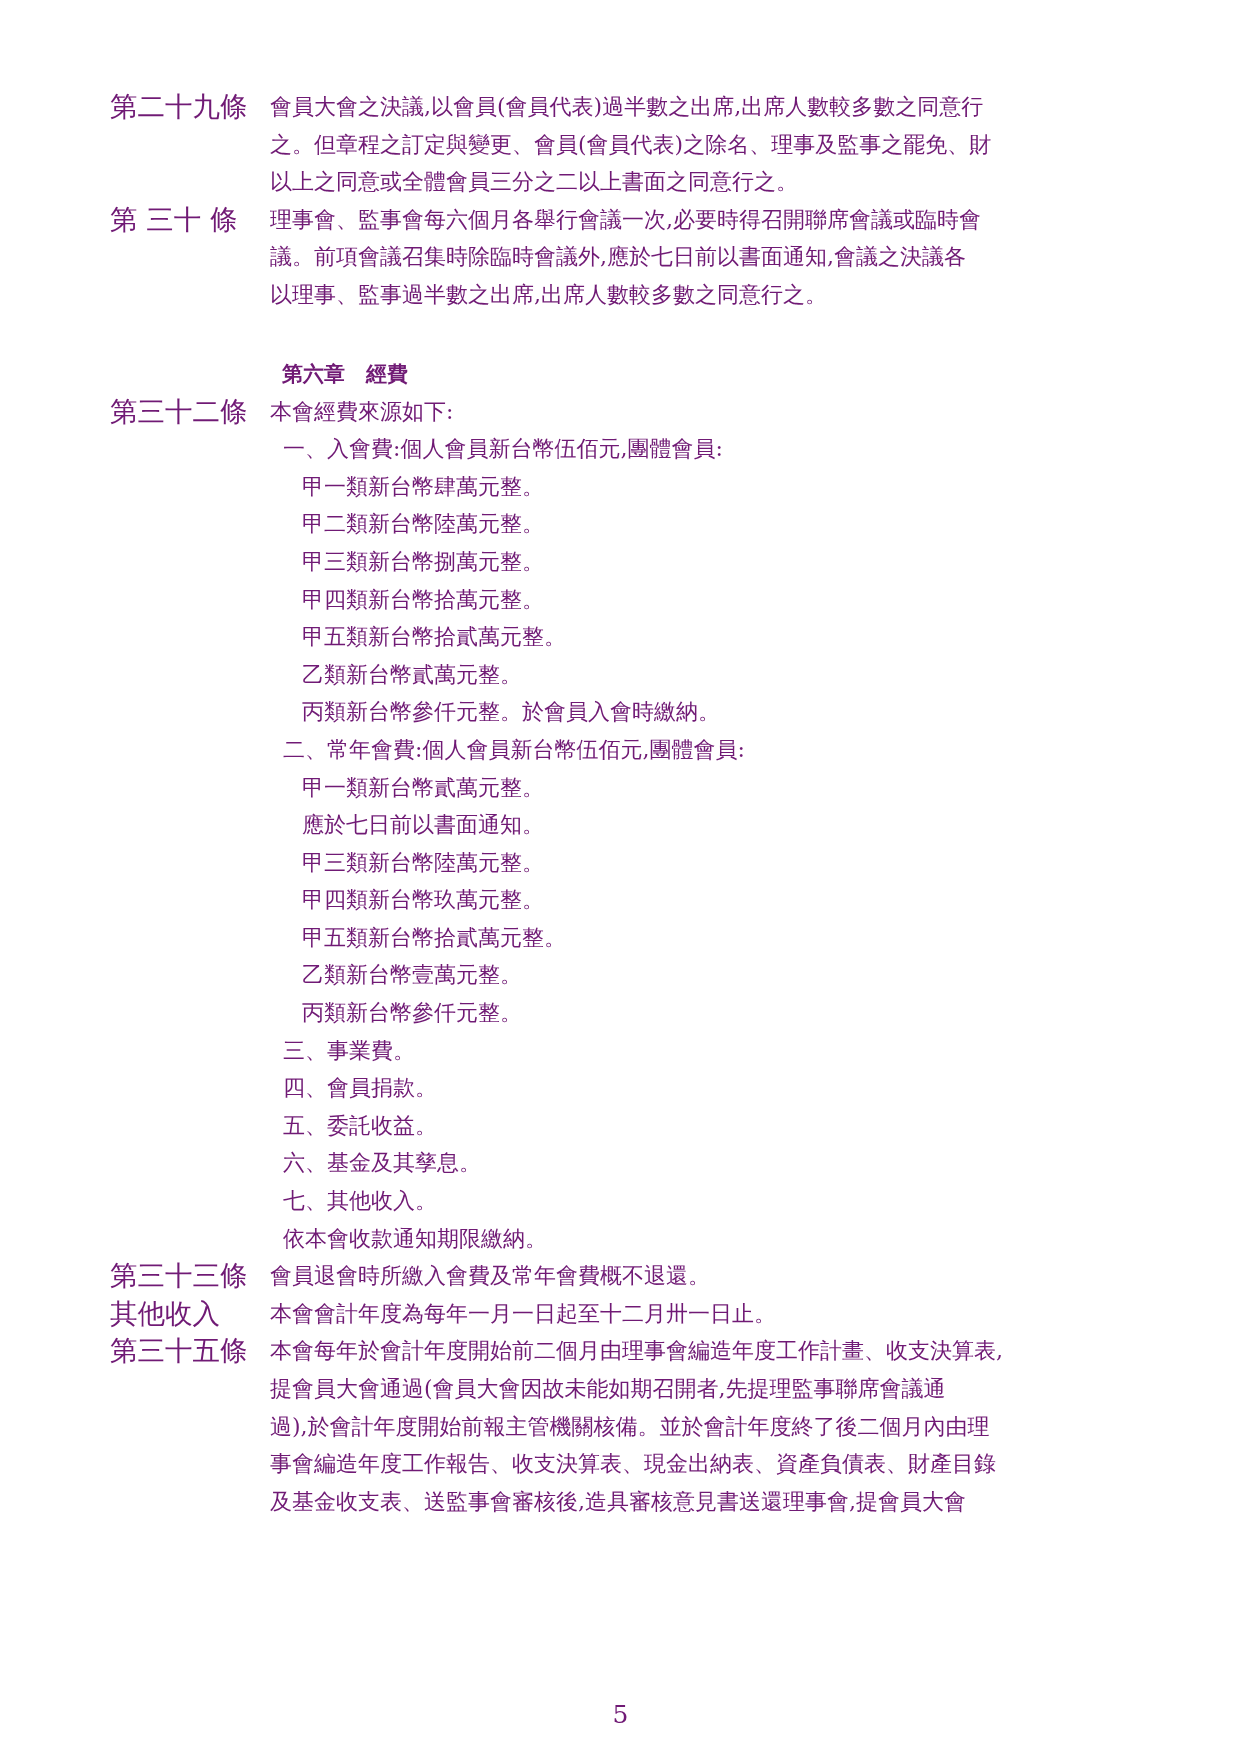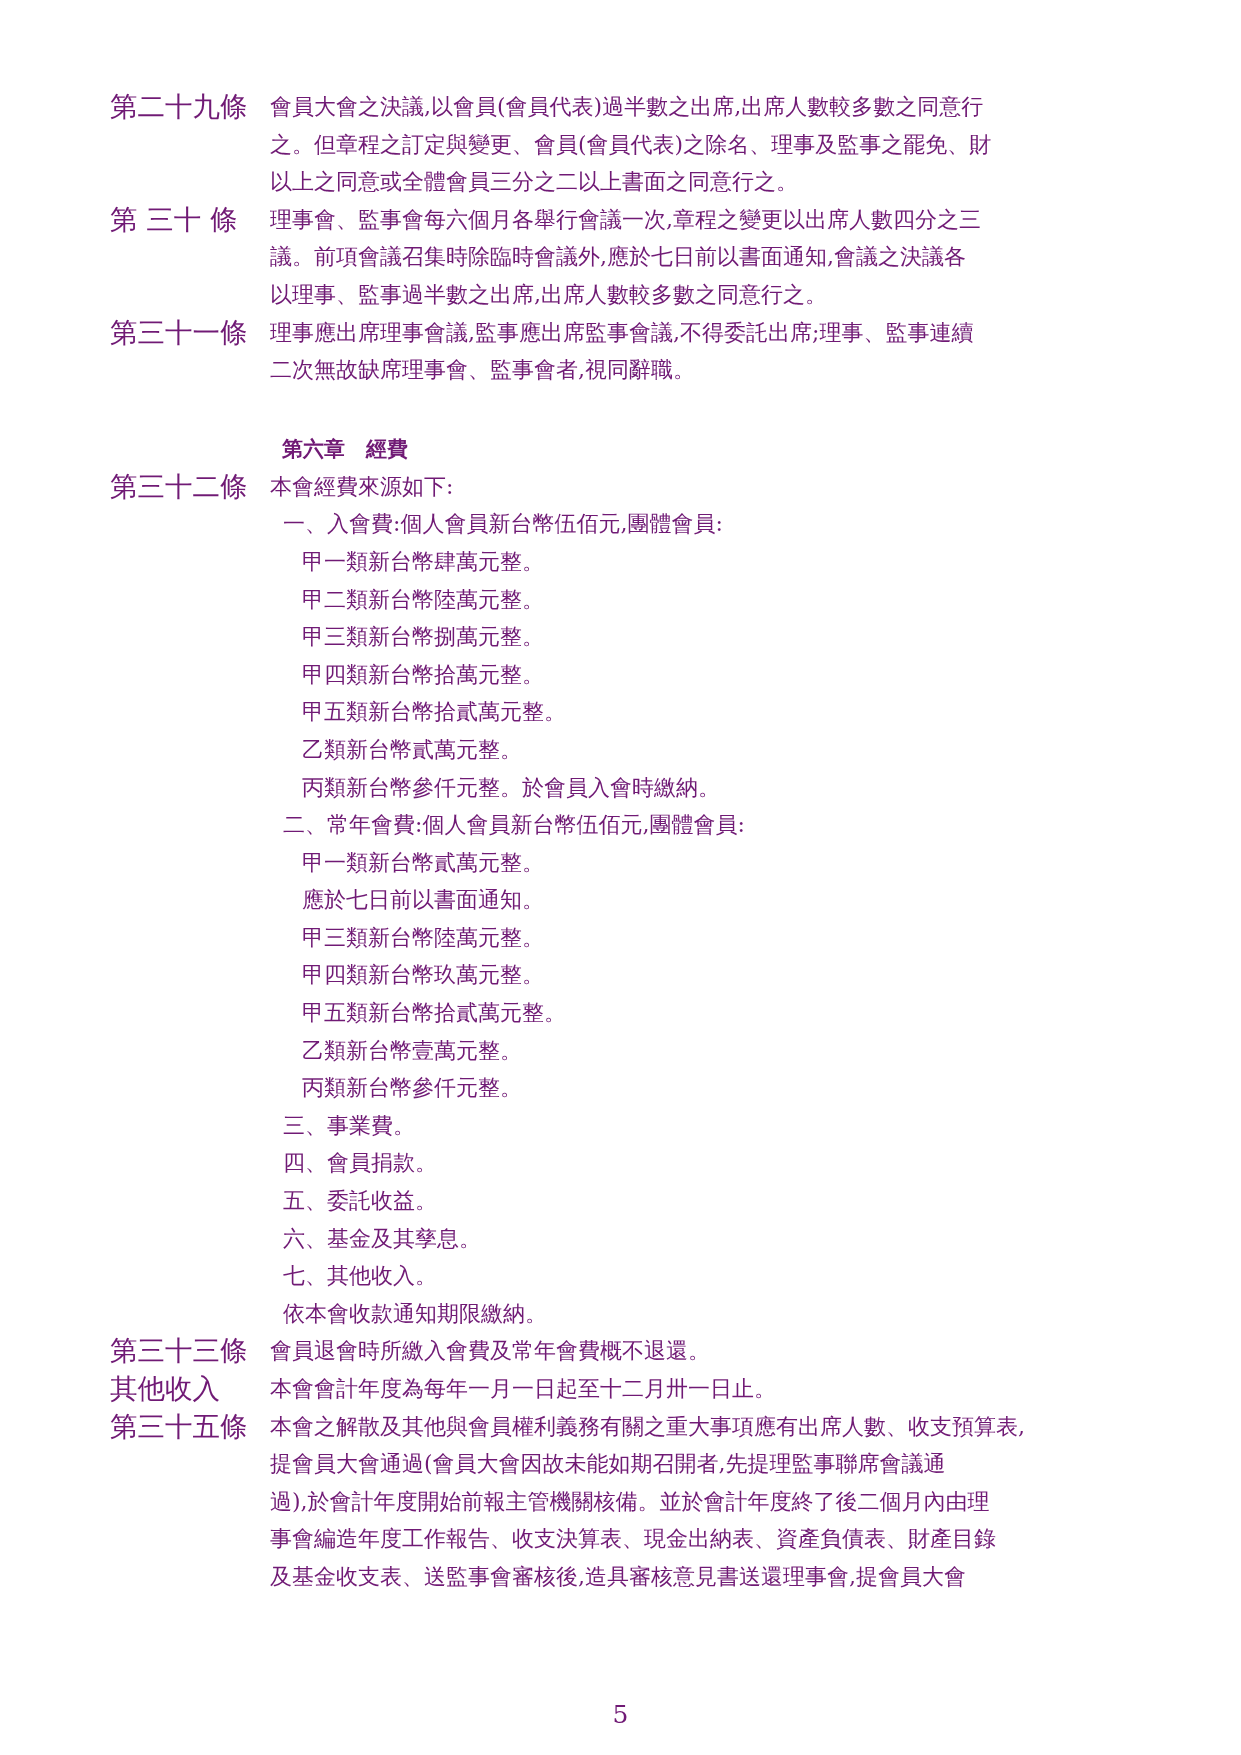--- a/index.html
+++ b/index.html
@@ -67,33 +67,26 @@
     <div class="article-body">
       <div class="line">會員大會之決議,以會員(會員代表)過半數之出席,出席人數較多數之同意行</div>
       <div class="line">之。但章程之訂定與變更、會員(會員代表)之除名、理事及監事之罷免、財</div>
       <div class="line">以上之同意或全體會員三分之二以上書面之同意行之。</div>
     </div>
   </div>
 
   <div class="article">
     <div class="article-label">第 三十 條</div>
     <div class="article-body">
-      <div class="line">理事會、監事會每六個月各舉行會議一次,章程之變更以出席人數四分之三</div>
+      <div class="line">理事會、監事會每六個月各舉行會議一次,必要時得召開聯席會議或臨時會</div>
       <div class="line">議。前項會議召集時除臨時會議外,應於七日前以書面通知,會議之決議各</div>
       <div class="line">以理事、監事過半數之出席,出席人數較多數之同意行之。</div>
     </div>
   </div>
 
-  <div class="article">
-    <div class="article-label">第三十一條</div>
-    <div class="article-body">
-      <div class="line">理事應出席理事會議,監事應出席監事會議,不得委託出席;理事、監事連續</div>
-      <div class="line">二次無故缺席理事會、監事會者,視同辭職。</div>
-    </div>
-  </div>
 
   <div class="chapter-heading">第六章　經費</div>
 
   <div class="article">
     <div class="article-label">第三十二條</div>
     <div class="article-body">
       <div class="line">本會經費來源如下:</div>
       <div class="line ind1">一、入會費:個人會員新台幣伍佰元,團體會員:</div>
       <div class="line ind2">甲一類新台幣肆萬元整。</div>
       <div class="line ind2">甲二類新台幣陸萬元整。</div>
@@ -129,21 +122,21 @@
   <div class="article">
     <div class="article-label">其他收入</div>
     <div class="article-body">
       <div class="line">本會會計年度為每年一月一日起至十二月卅一日止。</div>
     </div>
   </div>
 
   <div class="article">
     <div class="article-label">第三十五條</div>
     <div class="article-body">
-      <div class="line">本會之解散及其他與會員權利義務有關之重大事項應有出席人數、收支預算表,</div>
+      <div class="line">本會每年於會計年度開始前二個月由理事會編造年度工作計畫、收支決算表,</div>
       <div class="line">提會員大會通過(會員大會因故未能如期召開者,先提理監事聯席會議通</div>
       <div class="line">過),於會計年度開始前報主管機關核備。並於會計年度終了後二個月內由理</div>
       <div class="line">事會編造年度工作報告、收支決算表、現金出納表、資產負債表、財產目錄</div>
       <div class="line">及基金收支表、送監事會審核後,造具審核意見書送還理事會,提會員大會</div>
     </div>
   </div>
 
   <div class="page-number">5</div>
 
 </div>

